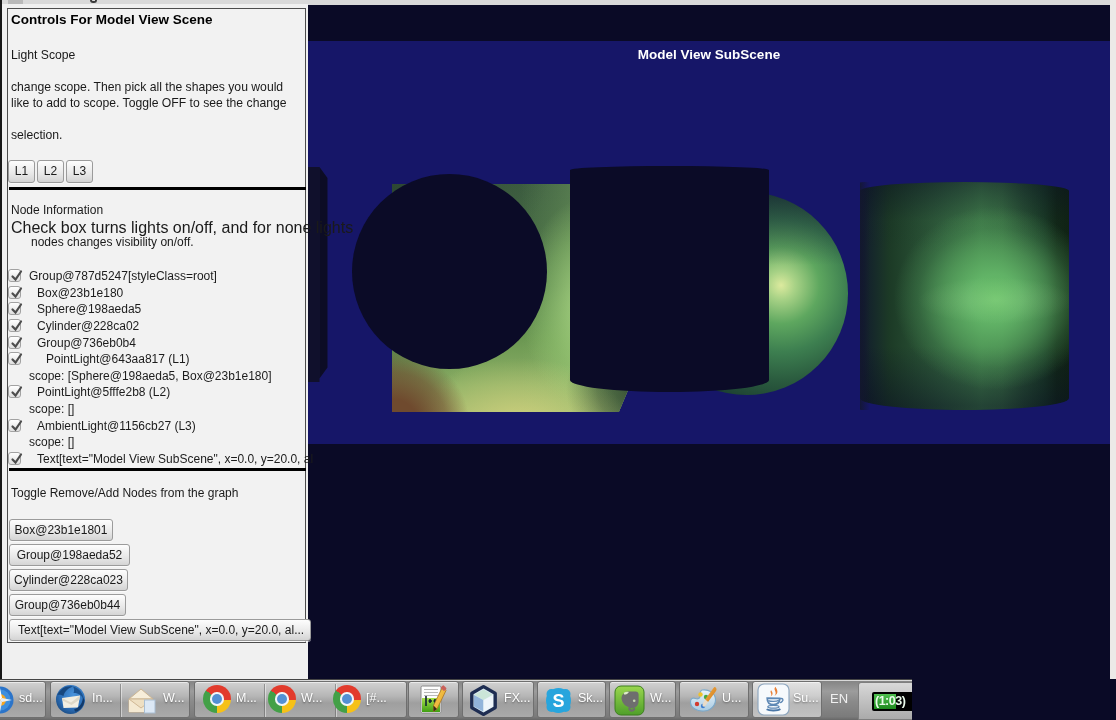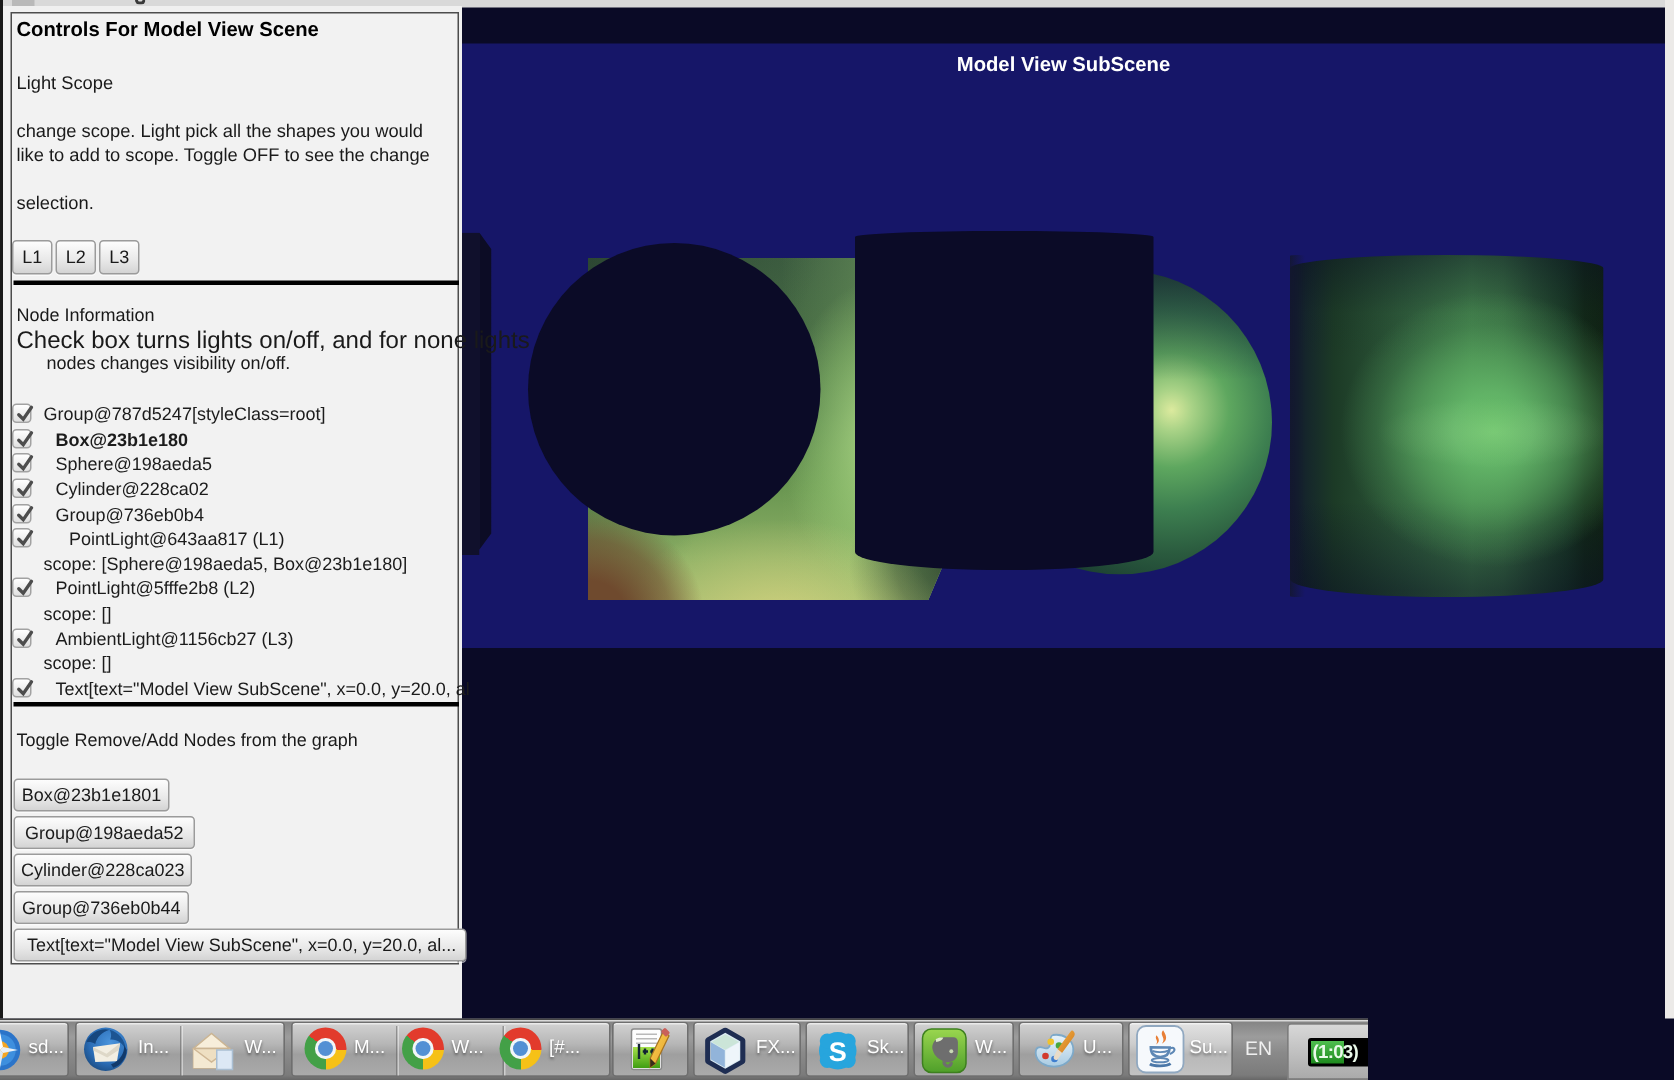--- a/index.html
+++ b/index.html
@@ -25,21 +25,21 @@
            box-shadow:0 1px 0 rgba(255,255,255,.6); }
   .sep { position:absolute; left:1px; height:3px; background:#000; width:297px; }
 
   .cbrow { position:absolute; left:-1px; height:15px; }
   .cb { position:absolute; left:1px; top:0; width:13px; height:13px; border:1px solid #a2a2a2; border-radius:3px;
         background:linear-gradient(#ffffff,#e0e0e0); }
   .cb svg { position:absolute; left:1px; top:-2px; }
   .cbl { position:absolute; top:0px; font-size:12px; color:#1c1c1c; white-space:nowrap; }
 
   
-  #scene { left:308px; top:6px; width:802px; height:673px; background:#0a0a26; overflow:hidden; }
+  #scene { left:308px; top:18px; width:802px; height:673px; background:#0a0a26; overflow:hidden; }
   #subscene { position:absolute; left:0; top:23px; width:802px; height:403px; background:#161668; overflow:hidden; }
   #sstitle { position:absolute; left:0; top:6px; width:802px; text-align:center; color:#fff; font-size:13.5px; font-weight:bold; }
 
   #leftbox { position:absolute; left:-1.5px; top:126px; width:21px; height:215px;
              background:linear-gradient(90deg, #10102c 62%, #0c0c25 62%);
              clip-path:polygon(0 0,62% 0,100% 5.1%,100% 93.3%,62% 98.4%,62% 100%,0 100%); }
   #greenbox { position:absolute; left:84px; top:143px; width:248px; height:228px;
       background:
         radial-gradient(ellipse 102px 96px at 0px 240px, #6f4a2e 26%, rgba(111,74,46,.6) 54%, rgba(120,78,46,0) 76%),
         radial-gradient(ellipse 135px 85px at 128px 242px, rgba(222,216,130,.75), rgba(212,210,122,0) 80%),
@@ -101,21 +101,21 @@
       <div id="sstitle">Model View SubScene</div>
     </div>
   </div>
   <div class="abs" id="rightstrip"></div>
 
   <div class="abs" id="leftborder"></div>
   <div class="abs" id="panel">
     <div id="panelbox">
       <div class="ptxt" id="ptitle">Controls For Model View Scene</div>
       <div class="ptxt" style="left:3px; top:39px;">Light Scope</div>
-      <div class="ptxt" style="left:3px; top:71px;">change scope. Light pick all the shapes you would</div>
+      <div class="ptxt" style="left:3px; top:71px;">change scope. Then pick all the shapes you would</div>
       <div class="ptxt" style="left:3px; top:87px;">like to add to scope. Toggle OFF to see the change</div>
       <div class="ptxt" style="left:3px; top:119px;">selection.</div>
       <div class="fxbtn" style="left:0px; top:151px; width:27px; height:23px; line-height:21px;">L1</div>
       <div class="fxbtn" style="left:29px; top:151px; width:27px; height:23px; line-height:21px;">L2</div>
       <div class="fxbtn" style="left:58px; top:151px; width:27px; height:23px; line-height:21px;">L3</div>
       <div class="sep" style="top:178px;"></div>
       <div class="ptxt" style="left:3px; top:194px; font-size:12px;">Node Information</div>
       <div class="ptxt" style="left:3px; top:210px; font-size:16px;">Check box turns lights on/off, and for none lights</div>
       <div class="ptxt" style="left:3px; top:226px; font-size:12px;padding-left:20px;">nodes changes visibility on/off.</div>
       <div class="cbrow" style="top:260px;">
@@ -125,21 +125,21 @@
             </svg>
           </span>
           <span class="cbl" style="left:22px;">Group@787d5247[styleClass=root]</span>
         </div>
       <div class="cbrow" style="top:276.5px;">
           <span class="cb">
             <svg width="14" height="16" viewBox="0 0 14 16">
               <path d="M2.5 8.5 L5.5 11.5 L11 3.5" stroke="#4d4d4d" stroke-width="2.2" fill="none" stroke-linecap="round"></path>
             </svg>
           </span>
-          <span class="cbl" style="left:30px;font-weight:bold;">Box@23b1e180</span>
+          <span class="cbl" style="left:30px;">Box@23b1e180</span>
         </div>
       <div class="cbrow" style="top:293px;">
           <span class="cb">
             <svg width="14" height="16" viewBox="0 0 14 16">
               <path d="M2.5 8.5 L5.5 11.5 L11 3.5" stroke="#4d4d4d" stroke-width="2.2" fill="none" stroke-linecap="round"></path>
             </svg>
           </span>
           <span class="cbl" style="left:30px;">Sphere@198aeda5</span>
         </div>
       <div class="cbrow" style="top:310px;">

